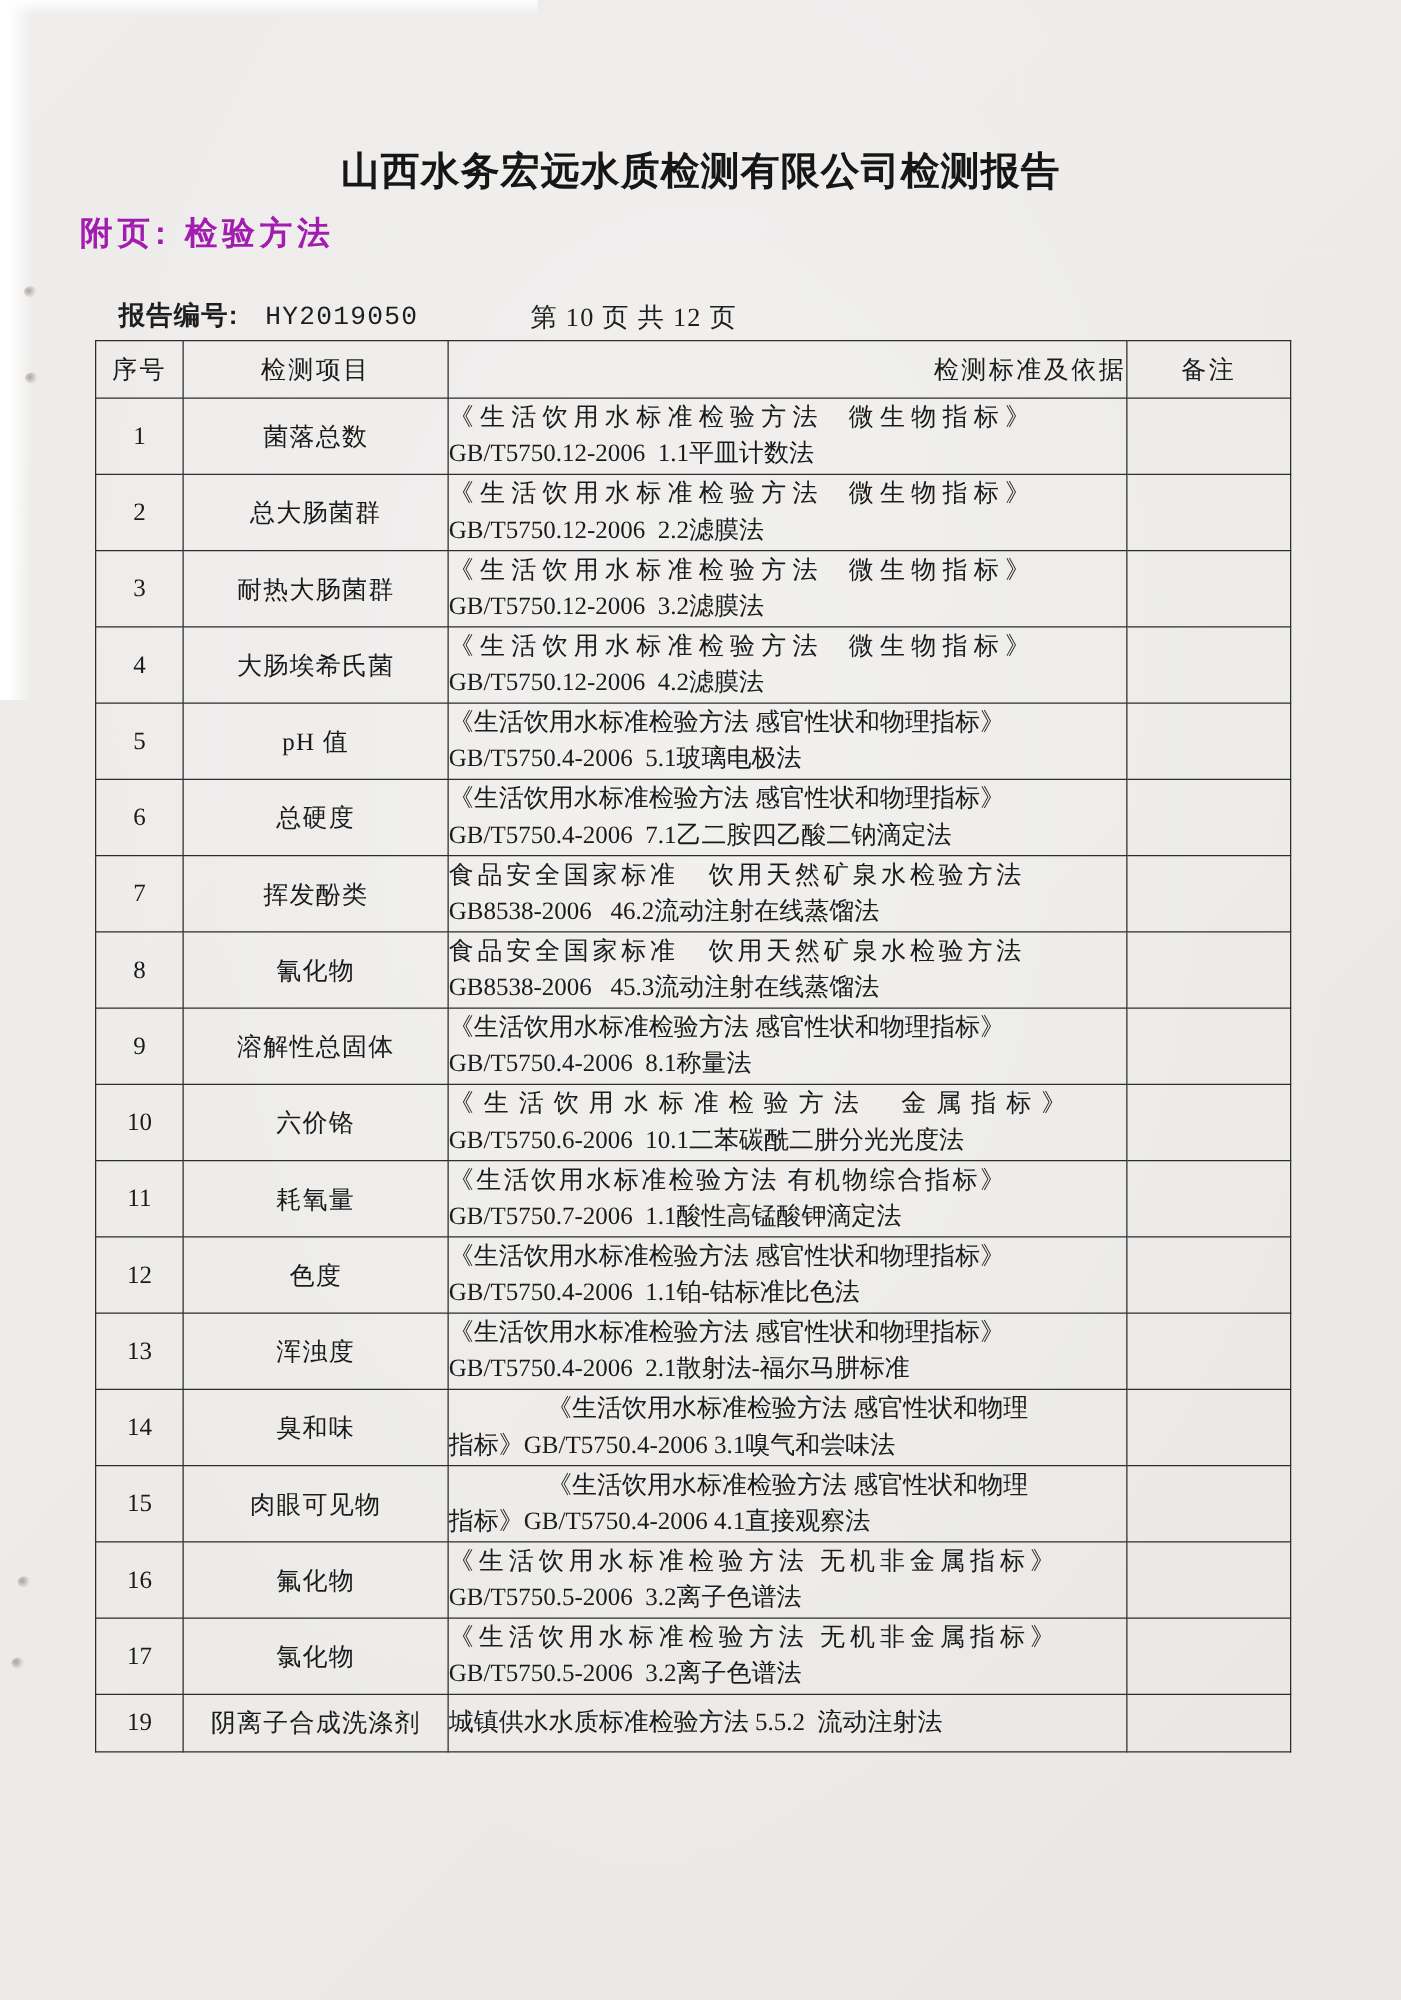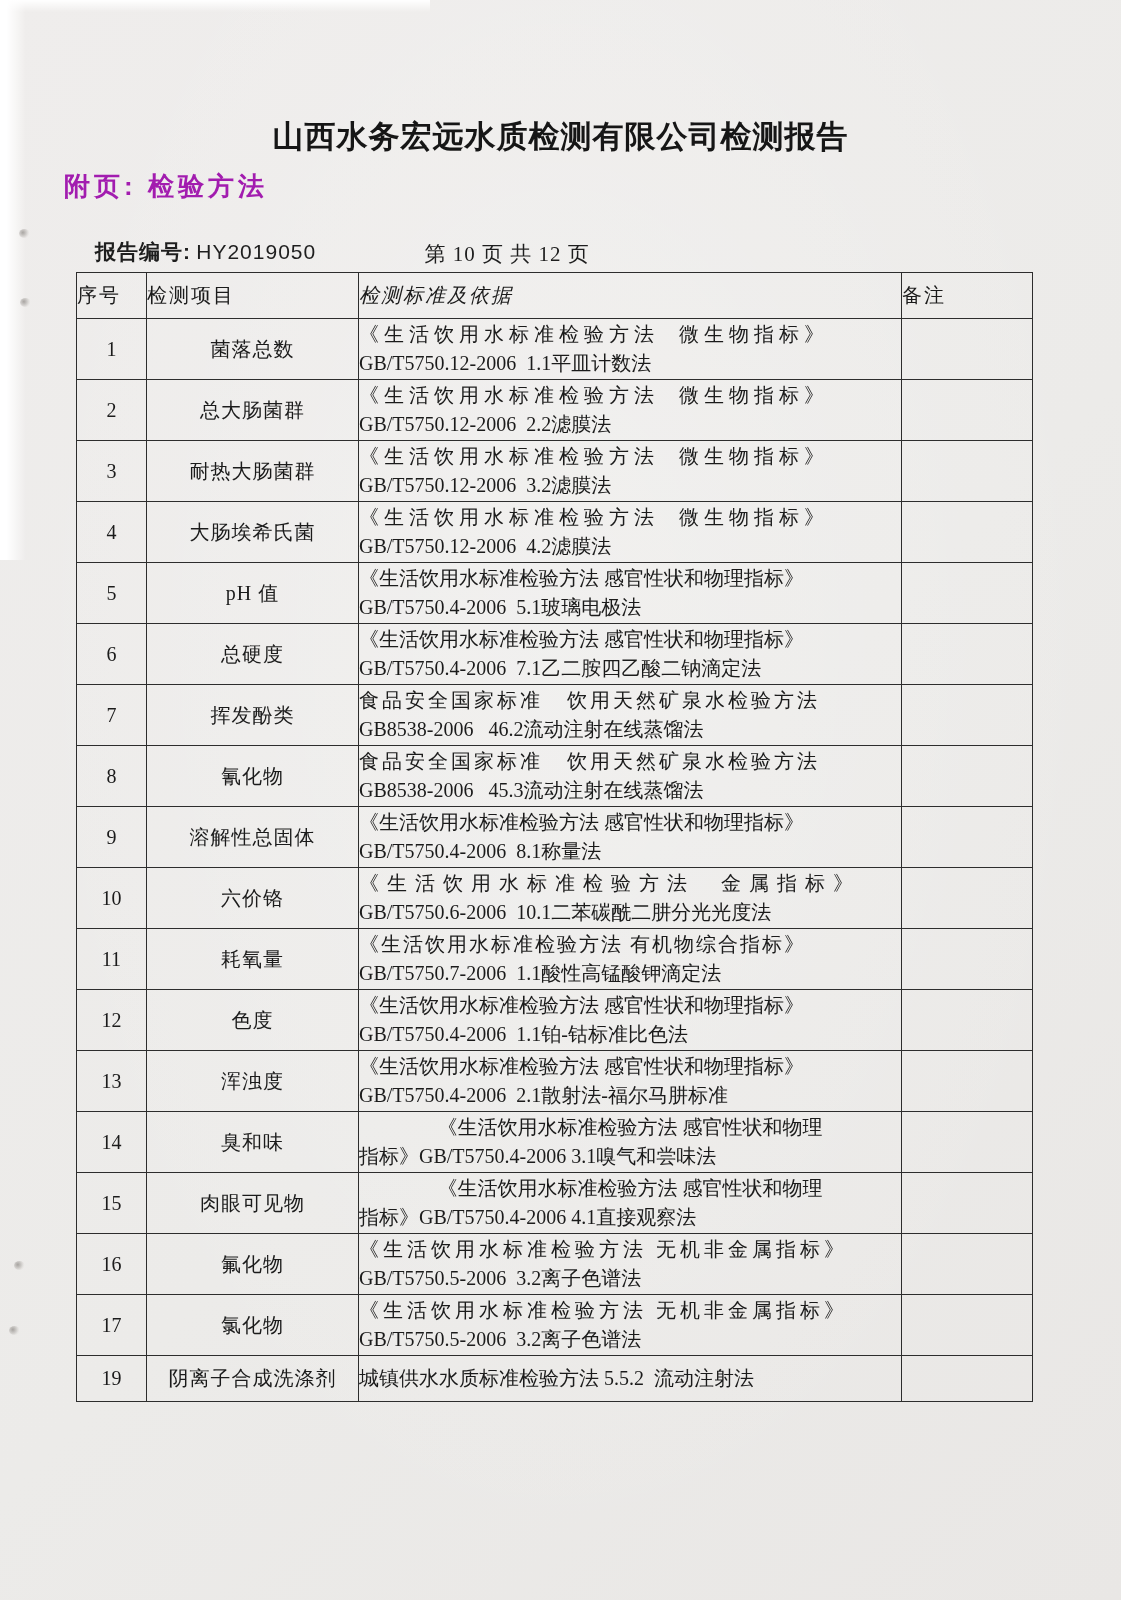--- a/index.html
+++ b/index.html
@@ -29,40 +29,40 @@
     font-family:Liberation Sans, sans-serif;
     font-weight:bold;font-size:31px;letter-spacing:1px;color:#161616;
   }
   .doc-subtitle{
     position:absolute;top:169px;left:64px;
     font-family:"Liberation Sans","DejaVu Sans",sans-serif;
     font-weight:bold;font-size:26px;letter-spacing:4px;color:#a21caf;
   }
   .meta-left{position:absolute;top:238px;left:95px;font-size:21px;white-space:pre;}
   .meta-left .lbl{font-family:"Liberation Sans","DejaVu Sans",sans-serif;font-weight:bold;letter-spacing:1px;}
-  .meta-left .val{font-family:Liberation Sans, sans-serif;letter-spacing:1px;}
+  .meta-left .val{font-family:Liberation Mono, monospace;letter-spacing:1px;margin-left:16px;}
   .meta-right{position:absolute;top:240px;left:0;width:1014px;text-align:center;font-size:21px;letter-spacing:1px;white-space:pre;}
 
   table.report{
     position:absolute;top:272px;left:76px;width:956px;
     border-collapse:collapse;table-layout:fixed;
   }
   table.report col.c1{width:70px;}
   table.report col.c2{width:212px;}
   table.report col.c3{width:543px;}
   table.report col.c4{width:131px;}
   table.report th, table.report td{
     border:1.5px solid #2d2d2d;padding:0;font-weight:normal;
     font-size:20px;color:#1b1b1b;vertical-align:middle;
   }
   table.report thead tr{height:46px;}
   table.report tbody tr{height:61px;}
   table.report tbody tr.single{height:46px;}
-  th.h-no, th.h-item, th.h-remark{text-align:left;letter-spacing:2px;}
-  th.h-method{text-align:left;padding-left:12px;letter-spacing:2px;font-style:italic;}
+  th.h-no, th.h-item, th.h-remark{text-align:center;letter-spacing:2px;}
+  th.h-method{text-align:right;padding-left:12px;letter-spacing:2px;}
   td.no{text-align:center;font-size:20px;}
   td.item{text-align:center;letter-spacing:1px;}
   td.method{padding:1px 6px 1px 9px;}
   td.method .l1, td.method .l2{line-height:29px;white-space:pre;}
   td.remark{}
 </style>
 </head>
 <body>
 
 <div class="scan-edge-left"></div>

